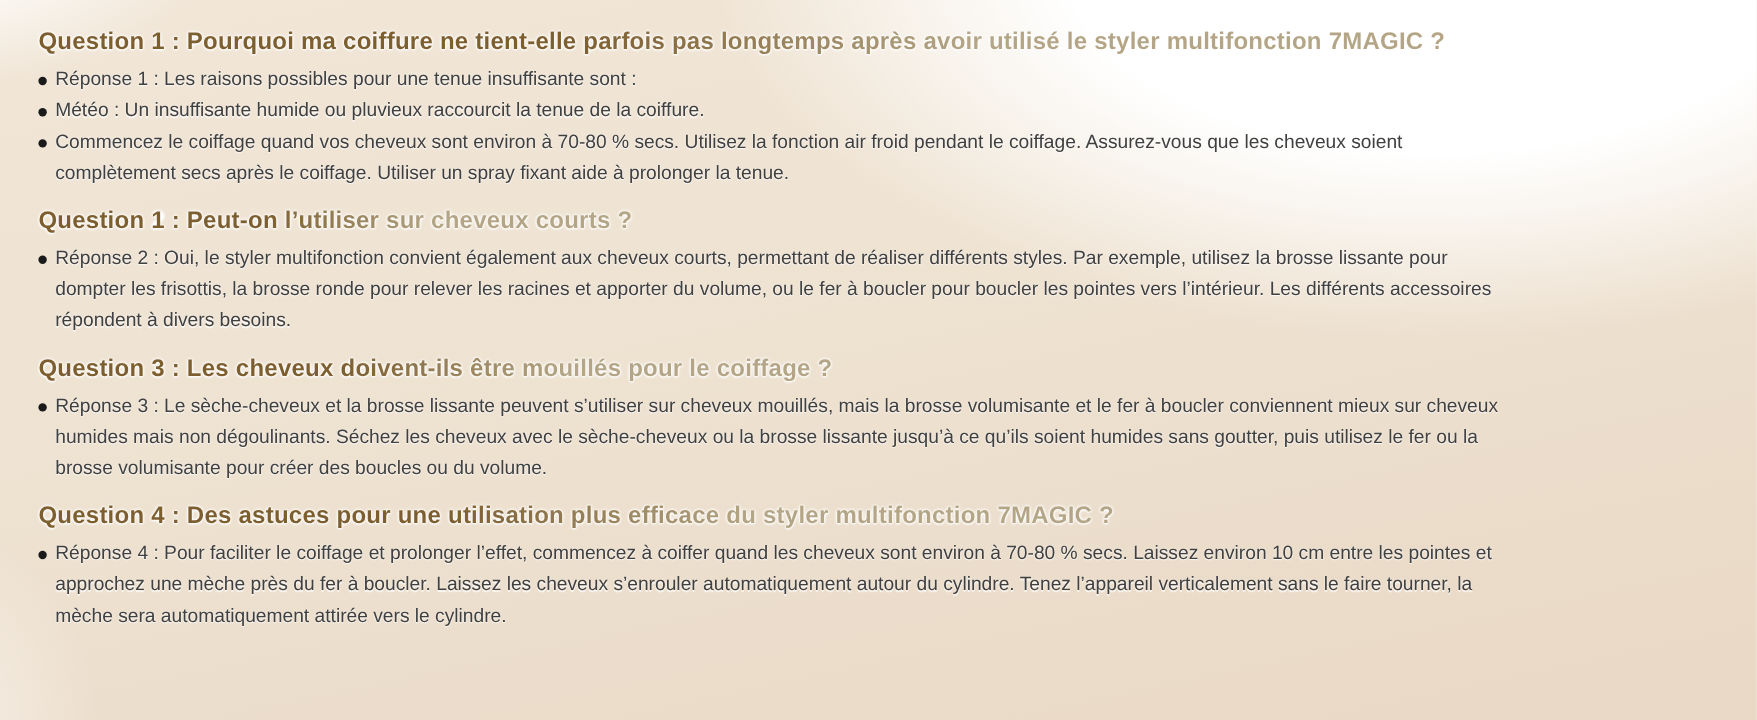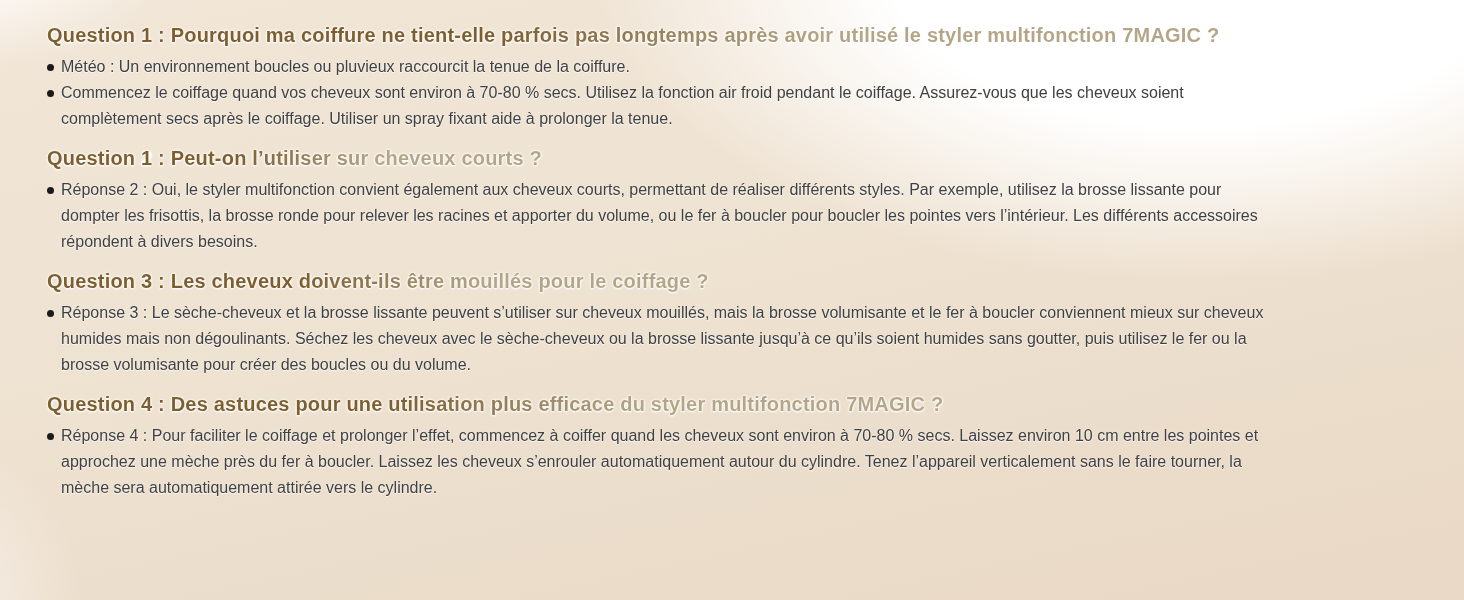--- a/index.html
+++ b/index.html
@@ -7,21 +7,21 @@
     width: 1464px;
     height: 600px;
     overflow: hidden;
     font-family: "Liberation Sans", "DejaVu Sans", sans-serif;
     background:
       radial-gradient(ellipse 820px 430px at 82% -6%, #ffffff 38%, rgba(255,255,255,0) 74%),
       radial-gradient(ellipse 420px 220px at -4% -10%, rgba(255,255,255,0.95) 15%, rgba(255,255,255,0) 60%),
       radial-gradient(ellipse 260px 320px at -4% 102%, rgba(255,255,255,0.55) 0%, rgba(255,255,255,0) 55%),
       linear-gradient(168deg, var(--bg-mid, #f0e5d6) 0%, #eee2d1 45%, var(--bg-beige, #e9d8c5) 100%);
   }
-  .page { padding: 22px 52px 0 47px; }
+  .page { padding: 22px 52px 0 32px; }
 
   
   .q-title {
     margin: 0;
     font-size: 20px;
     font-weight: bold;
     line-height: 26px;
     letter-spacing: 0.2px;
     white-space: nowrap;
     display: inline-block;
@@ -80,21 +80,25 @@
 
 <div class="page">
 
   <section class="qa">
     <h2 class="q-title" data-text="Question 1 : Pourquoi ma coiffure ne tient-elle parfois pas longtemps après avoir utilisé le styler multifonction 7MAGIC ?">
       <span class="grad">Question 1 : Pourquoi ma coiffure ne tient-elle parfois pas longtemps après avoir utilisé le styler multifonction 7MAGIC ?</span>
     </h2>
     <ul class="answers">
       <li>
         <span class="dot"></span>
-        <div class="btext">Météo : Un environnement boucles ou pluvieux raccourcit la tenue de la coiffure.</div>
+        <div class="btext">Réponse 1 : Les raisons possibles pour une tenue insuffisante sont :</div>
+      </li>
+      <li>
+        <span class="dot"></span>
+        <div class="btext">Météo : Un insuffisante humide ou pluvieux raccourcit la tenue de la coiffure.</div>
       </li>
       <li>
         <span class="dot"></span>
         <div class="more">Commencez le coiffage quand vos cheveux sont environ à 70-80 % secs. Utilisez la fonction air froid pendant le coiffage. Assurez-vous que les cheveux soient
 complètement secs après le coiffage. Utiliser un spray fixant aide à prolonger la tenue.</div>
       </li>
     </ul>
   </section>
 
   <section class="qa">

